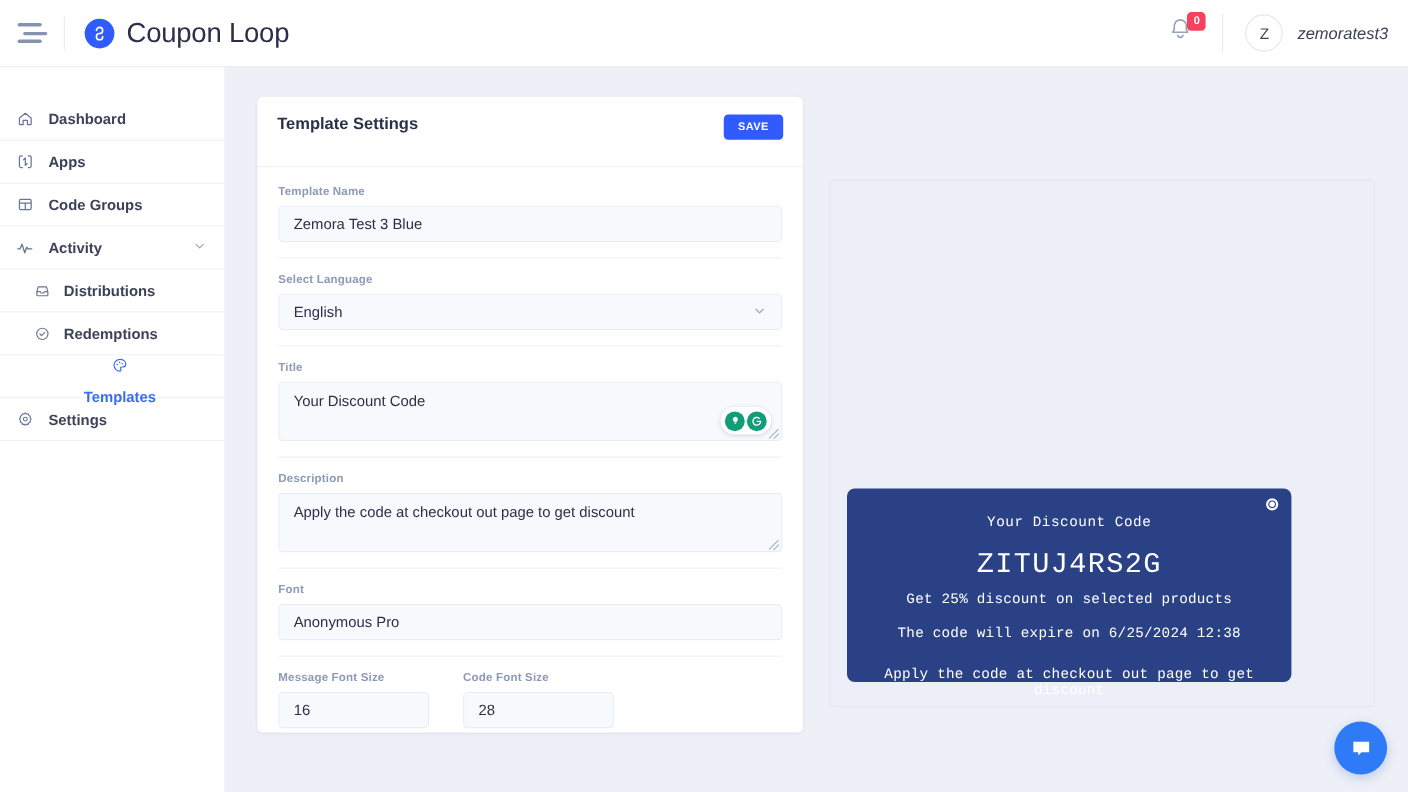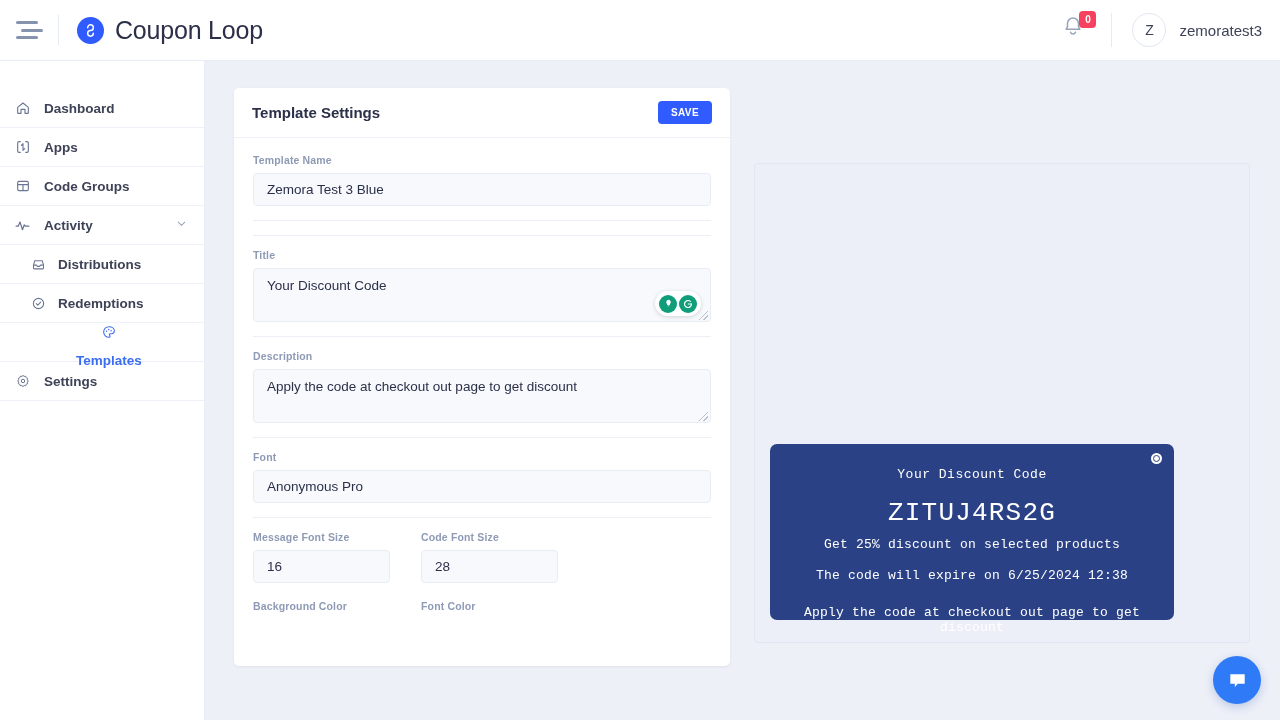--- a/index.html
+++ b/index.html
@@ -54,21 +54,21 @@
     padding: 0 4px;
   }
   .hdr-div2 { width: 1px; height: 34px; background: #e6eaf2; margin: 0 20px; }
   .user-box { display: flex; align-items: center; gap: 13px; cursor: pointer; }
   .avatar {
     width: 34px; height: 34px; border-radius: 50%;
     border: 1px solid #e2e7f1; background: #fff;
     display: flex; align-items: center; justify-content: center;
     font-size: 14px; color: #3d4257;
   }
-  .user-name { font-size: 15px; color: #3d4257; }
+  .user-name { font-size: 15px; color: #3d4257; font-style: italic; }
 
   
   .sidebar {
     position: absolute; top: 61px; left: 0;
     width: 205px; height: 659px;
     background: #ffffff;
     border-right: 1px solid #e9edf5;
     padding-top: 28px;
     z-index: 10;
   }
@@ -98,21 +98,21 @@
   }
 
   .card {
     position: absolute; left: 29px; top: 27px;
     width: 496px; height: 578px;
     background: #ffffff; border-radius: 5px;
     box-shadow: 0 1px 3px rgba(40,50,80,0.07);
     overflow: hidden;
   }
   .card-head {
-    height: 50px; display: flex; align-items: center;
+    height: 64px; display: flex; align-items: flex-start;
     padding: 16px 18px; border-bottom: 1px solid #eef1f6;
   }
   .card-title { font-size: 15px; color: #2b3049; font-weight: 700; }
   .save-btn {
     margin-left: auto;
     background: #2f5bff; color: #fff;
     font-size: 10px; font-weight: 700; letter-spacing: .4px;
     padding: 6px 13px; border: none; border-radius: 4px; cursor: pointer;
     font-family: "Liberation Sans", sans-serif;
   }
@@ -346,20 +346,31 @@
 
     <div class="card-body">
 
       <div class="fld">
         <span class="fld-label">Template Name</span>
         <div class="inp">Zemora Test 3 Blue</div>
       </div>
 
       <div class="sep"></div>
 
+      <div class="fld">
+        <span class="fld-label">Select Language</span>
+        <div class="inp select">
+          <span>English</span>
+          <span class="chev">
+            <svg width="13" height="13" viewBox="0 0 24 24">
+                <path d="M6 9.5l6 6 6-6" fill="none" stroke="#97a2ba" stroke-width="2" stroke-linecap="round" stroke-linejoin="round"></path>
+              </svg>
+          </span>
+        </div>
+      </div>
 
       <div class="sep"></div>
 
       <div class="fld">
         <span class="fld-label">Title</span>
         <div class="ta">
           <span>Your Discount Code</span>
           <span class="gram">
             <span class="g1">
               <svg width="11" height="11" viewBox="0 0 24 24">

